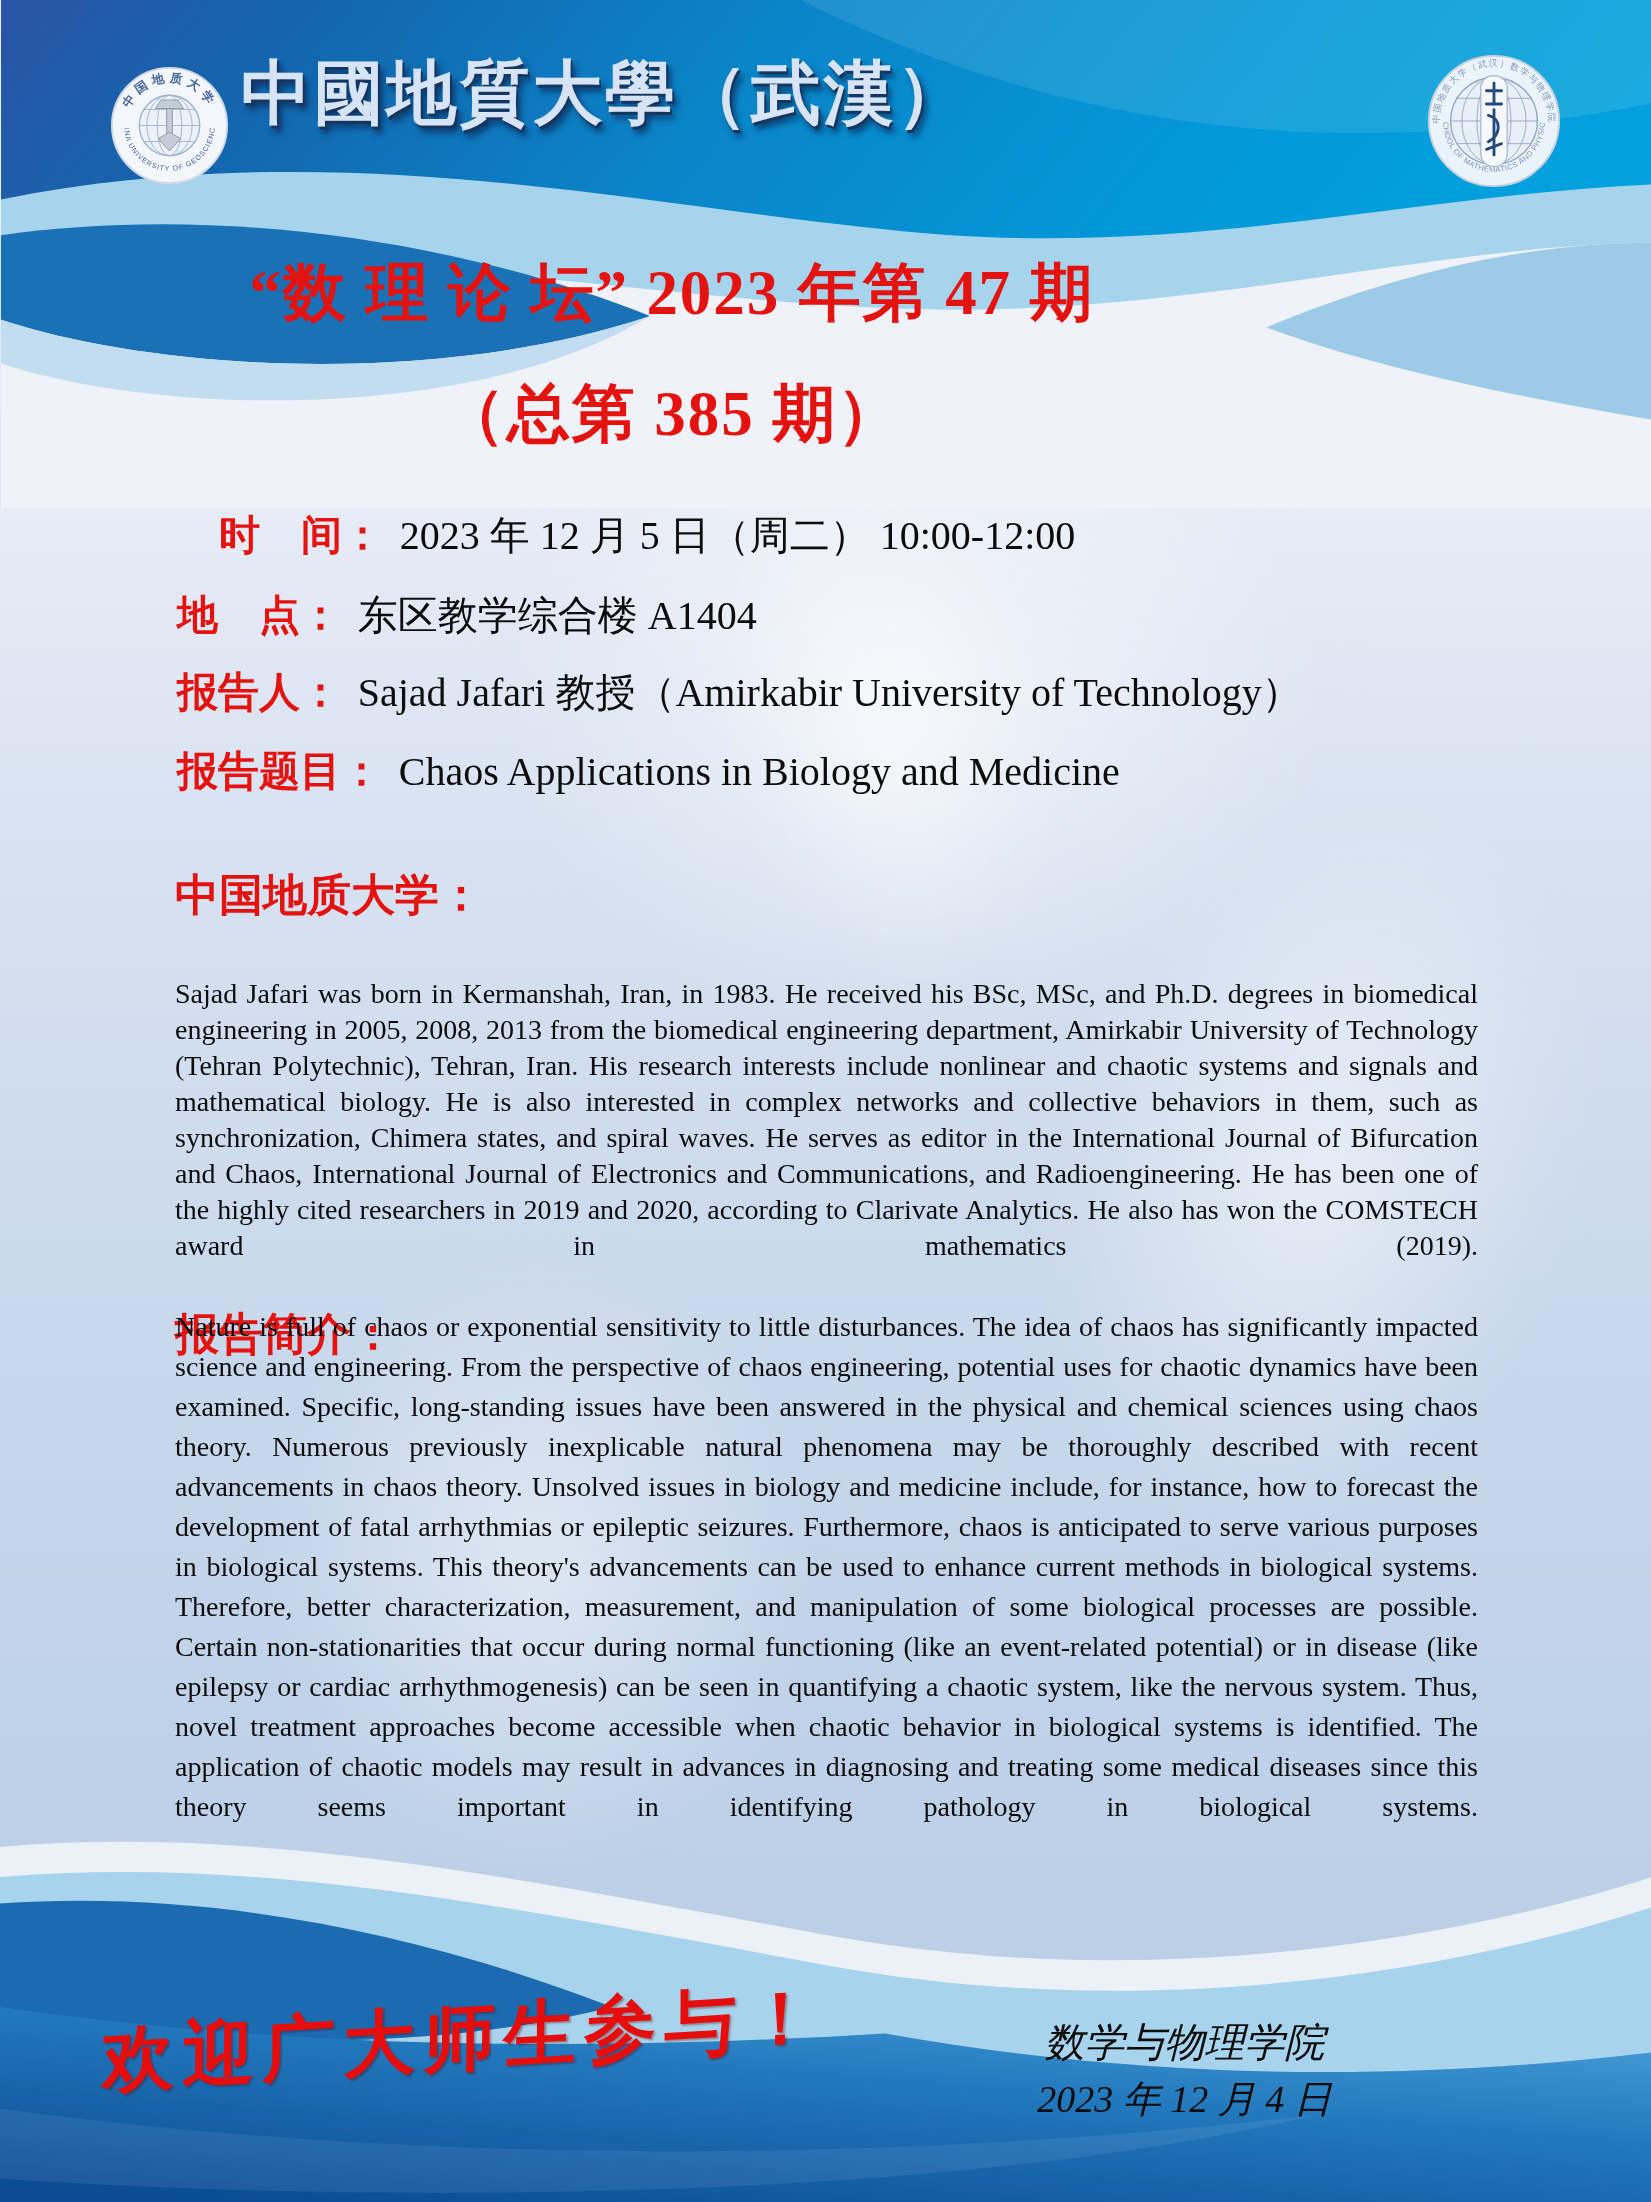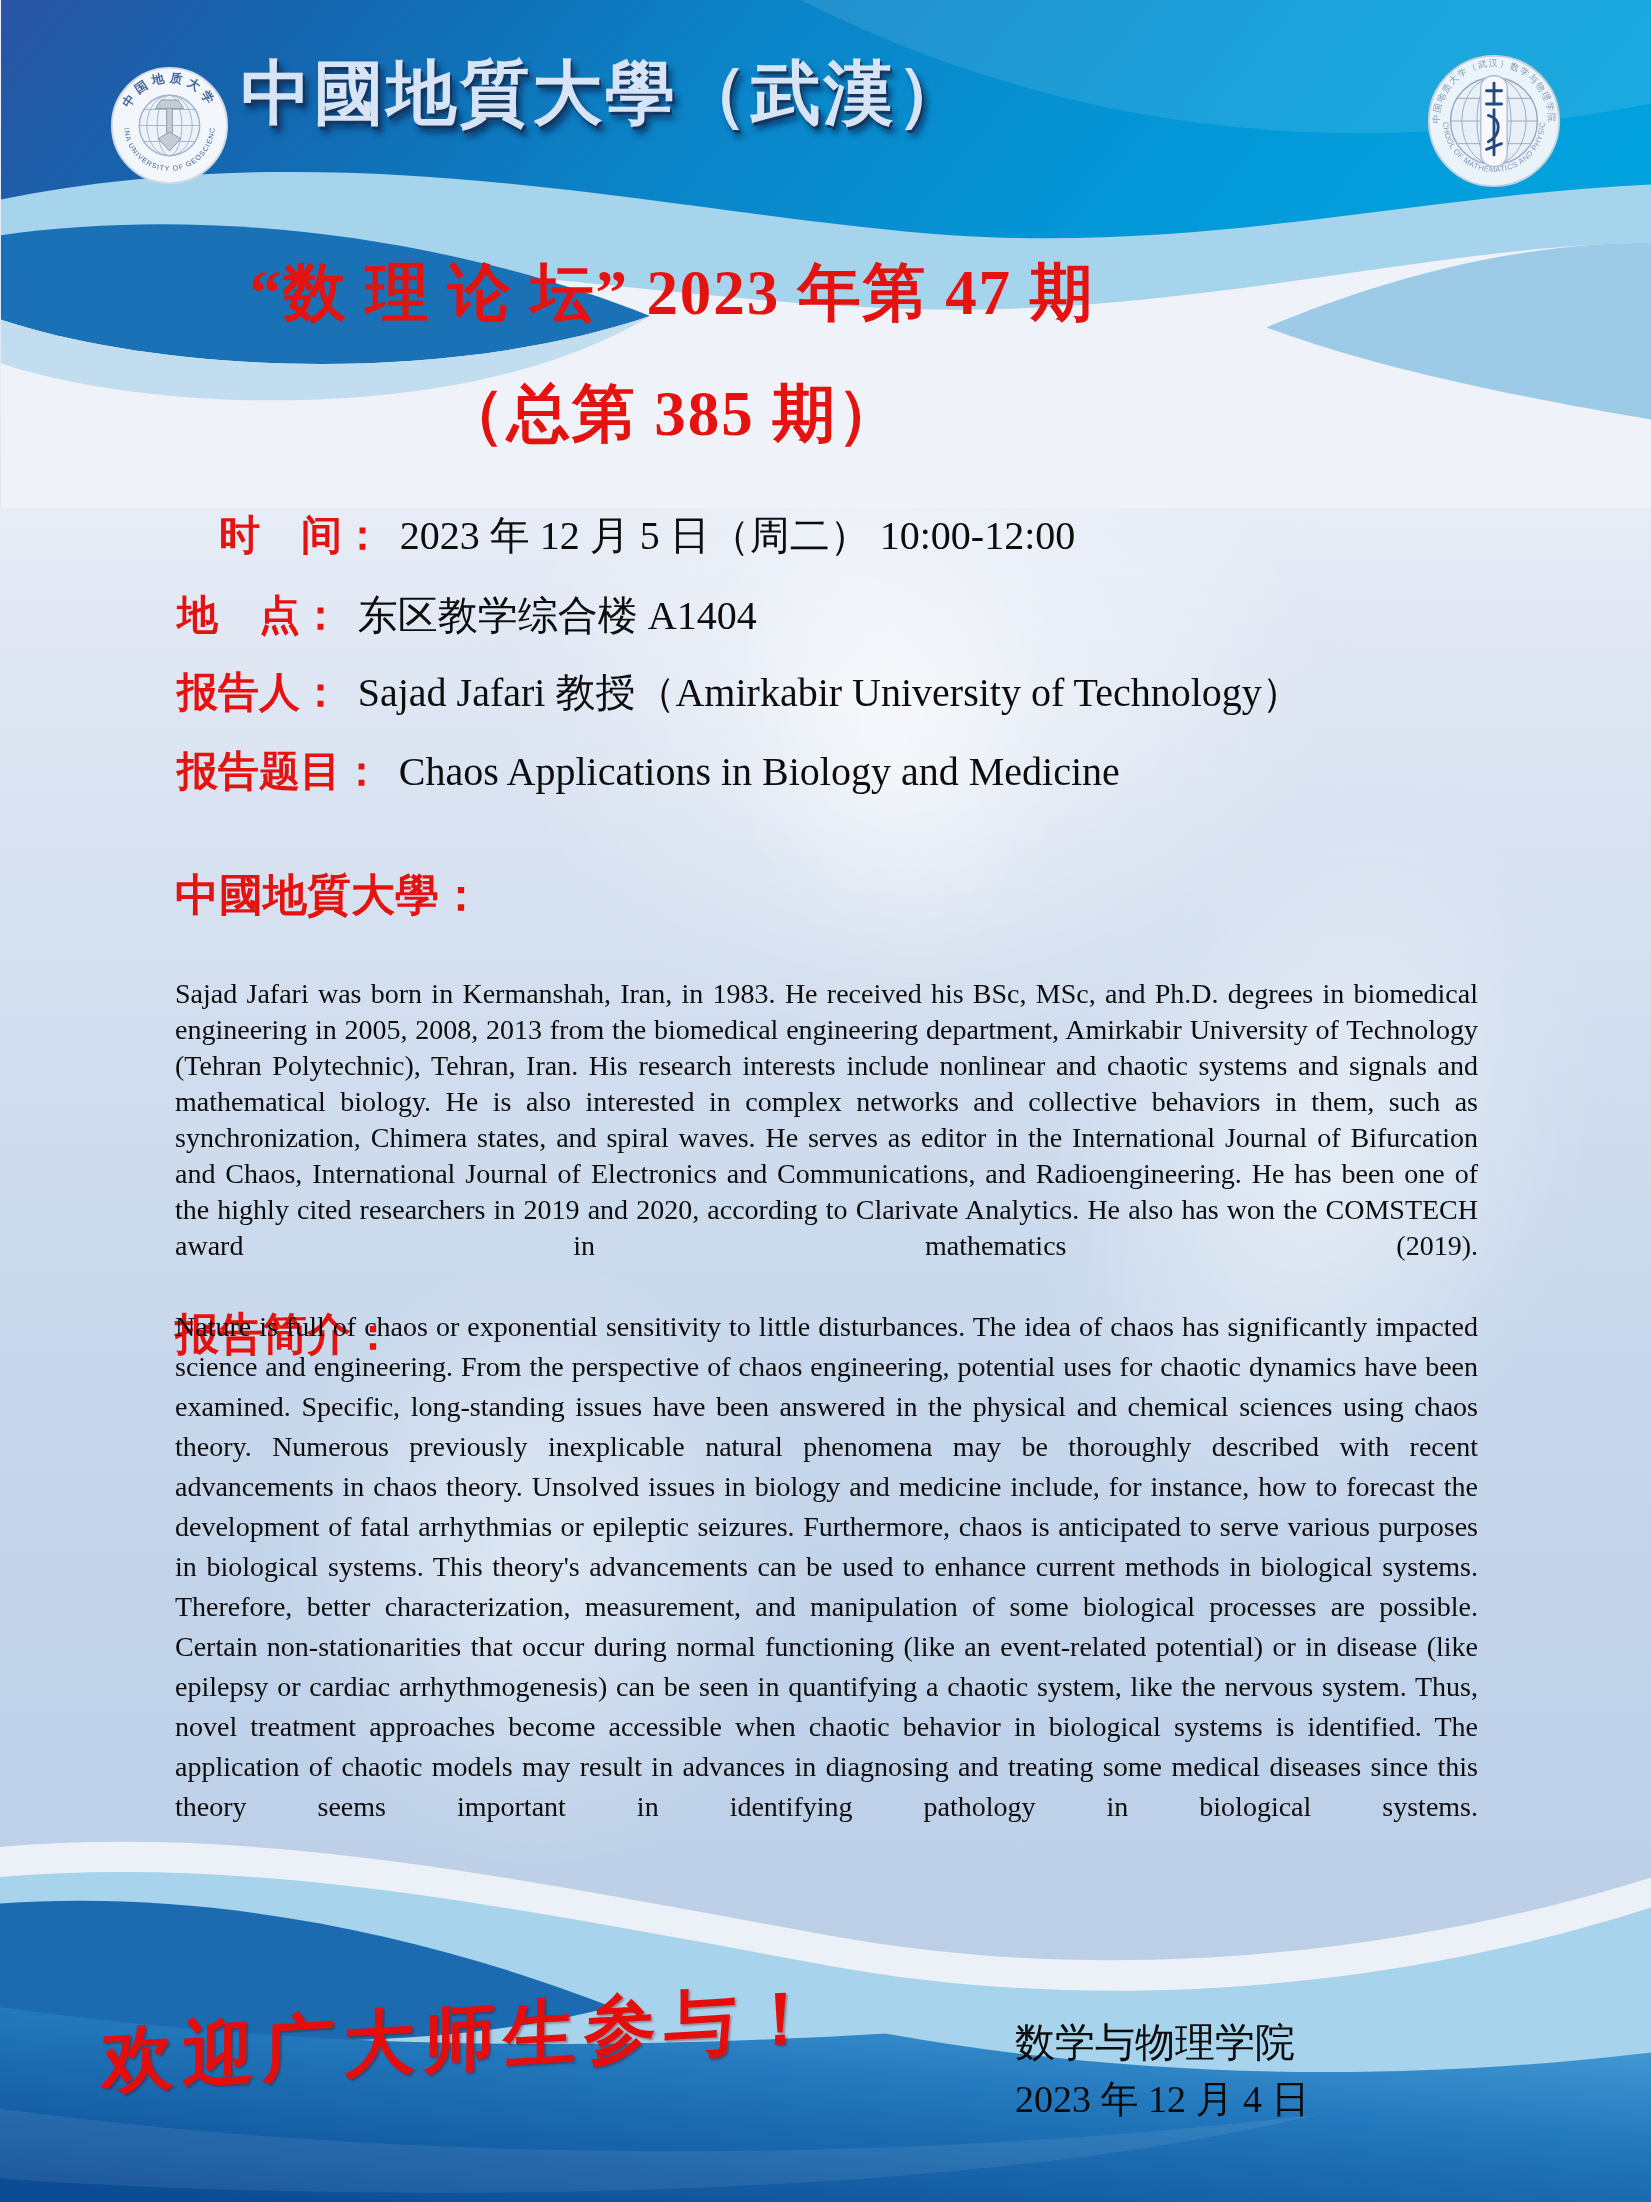--- a/index.html
+++ b/index.html
@@ -52,21 +52,21 @@
   .para.bio{top:938px;font-size:28px;line-height:36px;margin-top:38px;}
   .para.abs{top:1307px;font-size:28px;line-height:40px;}
 
   .welcome{
     position:absolute;left:102px;top:2013px;z-index:5;
     color:#e60d0d;font-weight:bold;font-size:72px;letter-spacing:8.5px;
     transform:rotate(-3.5deg) skewX(-4deg);transform-origin:left center;
     text-shadow:1.9px 1.9px 1.9px rgba(90,0,0,.35);
     font-family:"Liberation Serif","DejaVu Serif",serif;
   }
-  .org-block{position:absolute;right:298px;top:2015px;z-index:5;width:339px;text-align:left;color:#0b0b0b;}
+  .org-block{position:absolute;right:298px;top:2015px;z-index:5;width:339px;text-align:center;color:#0b0b0b;font-style:italic;}
   .org-block .org{font-size:40px;font-family:"Liberation Sans","DejaVu Sans",sans-serif;}
   .org-block .date{font-size:38px;margin-top:4px;}
 </style>
 </head>
 <body>
 
 <div class="poster">
 
   <svg class="hdr" width="1652" height="508" viewBox="0 0 1754 540">
     <defs>
@@ -182,21 +182,21 @@
   </div>
   <div class="row r3">
     <span class="lab">报告人：</span>
     <span class="val">Sajad Jafari 教授（Amirkabir University of Technology）</span>
   </div>
   <div class="row r4">
     <span class="lab">报告题目：</span>
     <span class="val">Chaos Applications in Biology and Medicine</span>
   </div>
 
-  <div class="sec h1">中國地質大學：</div>
+  <div class="sec h1">中国地质大学：</div>
   <div class="para bio">Sajad Jafari was born in Kermanshah, Iran, in 1983. He received his BSc, MSc, and Ph.D. degrees in biomedical engineering in 2005, 2008, 2013 from the biomedical engineering department, Amirkabir University of Technology (Tehran Polytechnic), Tehran, Iran. His research interests include nonlinear and chaotic systems and signals and mathematical biology. He is also interested in complex networks and collective behaviors in them, such as synchronization, Chimera states, and spiral waves. He serves as editor in the International Journal of Bifurcation and Chaos, International Journal of Electronics and Communications, and Radioengineering. He has been one of the highly cited researchers in 2019 and 2020, according to Clarivate Analytics. He also has won the COMSTECH award in mathematics (2019).</div>
 
   <div class="sec h2">报告简介：</div>
   <div class="para abs">Nature is full of chaos or exponential sensitivity to little disturbances. The idea of chaos has significantly impacted science and engineering. From the perspective of chaos engineering, potential uses for chaotic dynamics have been examined. Specific, long-standing issues have been answered in the physical and chemical sciences using chaos theory. Numerous previously inexplicable natural phenomena may be thoroughly described with recent advancements in chaos theory. Unsolved issues in biology and medicine include, for instance, how to forecast the development of fatal arrhythmias or epileptic seizures. Furthermore, chaos is anticipated to serve various purposes in biological systems. This theory's advancements can be used to enhance current methods in biological systems. Therefore, better characterization, measurement, and manipulation of some biological processes are possible. Certain non-stationarities that occur during normal functioning (like an event-related potential) or in disease (like epilepsy or cardiac arrhythmogenesis) can be seen in quantifying a chaotic system, like the nervous system. Thus, novel treatment approaches become accessible when chaotic behavior in biological systems is identified. The application of chaotic models may result in advances in diagnosing and treating some medical diseases since this theory seems important in identifying pathology in biological systems.</div>
 
   <div class="welcome">欢迎广大师生参与！</div>
   <div class="org-block">
     <div class="org">数学与物理学院</div>
     <div class="date">2023 年 12 月 4 日</div>
   </div>

